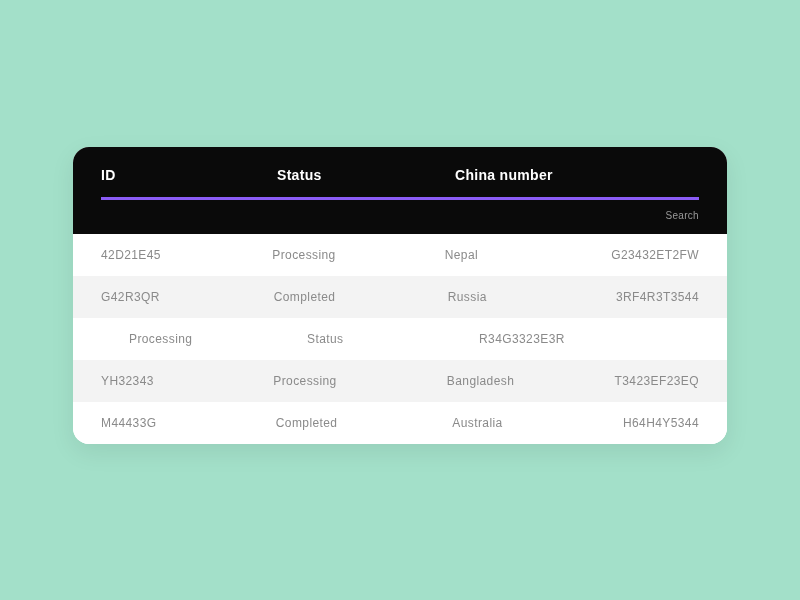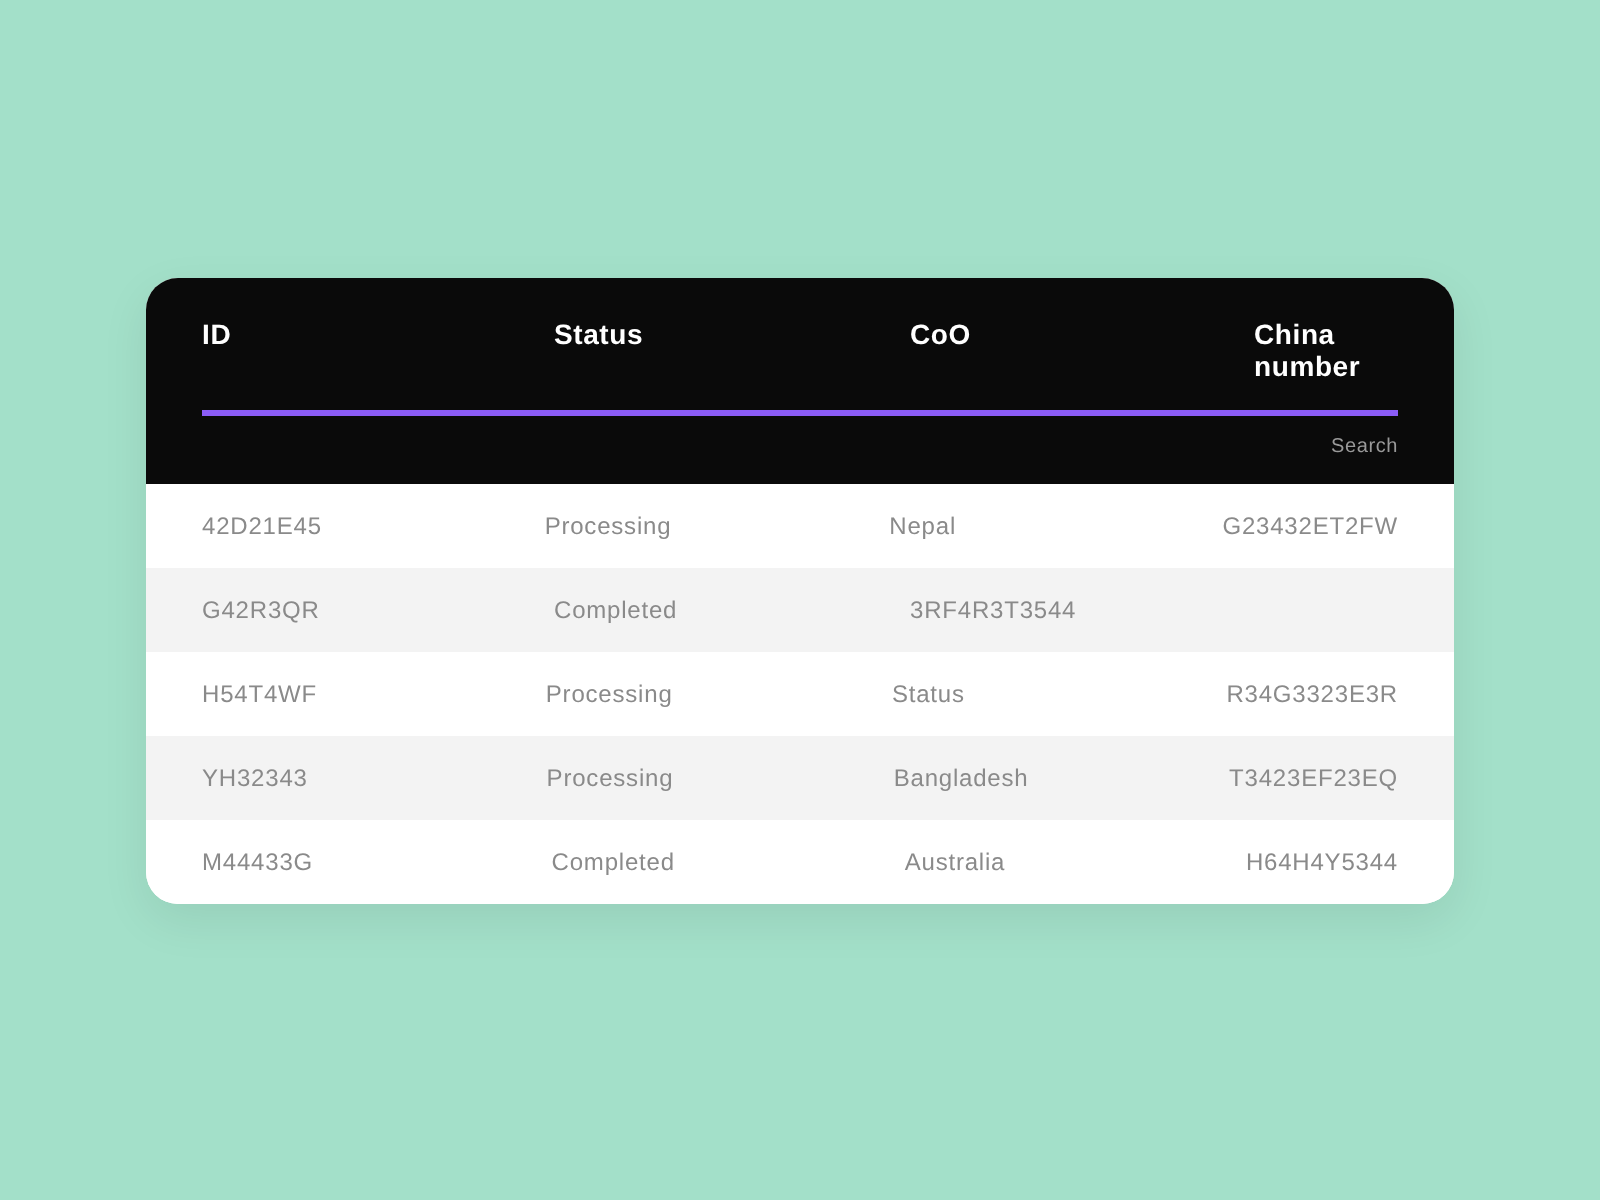--- a/index.html
+++ b/index.html
@@ -78,41 +78,40 @@
     }
   </style>
 </head>
 <body>
 
 <div class="card">
   <div class="header-black">
     <div class="header-row">
       <div class="header-cell col-id">ID</div>
       <div class="header-cell col-status">Status</div>
-      <div class="header-cell col-coo">CoO</div>
       <div class="header-cell col-case">China number</div>
     </div>
     <div class="search-row">
       <input class="search-input" type="text" placeholder="Search" style="">
     </div>
   </div>
   <div class="table-body">
     <div class="table-row">
       <div class="table-cell col-id">42D21E45</div>
       <div class="table-cell col-status">Processing</div>
       <div class="table-cell col-coo">Nepal</div>
       <div class="table-cell col-case">G23432ET2FW</div>
     </div>
     <div class="table-row">
       <div class="table-cell col-id">G42R3QR</div>
       <div class="table-cell col-status">Completed</div>
+      <div class="table-cell col-coo">Russia</div>
       <div class="table-cell col-case">3RF4R3T3544</div>
     </div>
     <div class="table-row">
-      <div class="table-cell col-id">H54T4WF</div>
       <div class="table-cell col-status">Processing</div>
       <div class="table-cell col-coo">Status</div>
       <div class="table-cell col-case">R34G3323E3R</div>
     </div>
     <div class="table-row">
       <div class="table-cell col-id">YH32343</div>
       <div class="table-cell col-status">Processing</div>
       <div class="table-cell col-coo">Bangladesh</div>
       <div class="table-cell col-case">T3423EF23EQ</div>
     </div>

